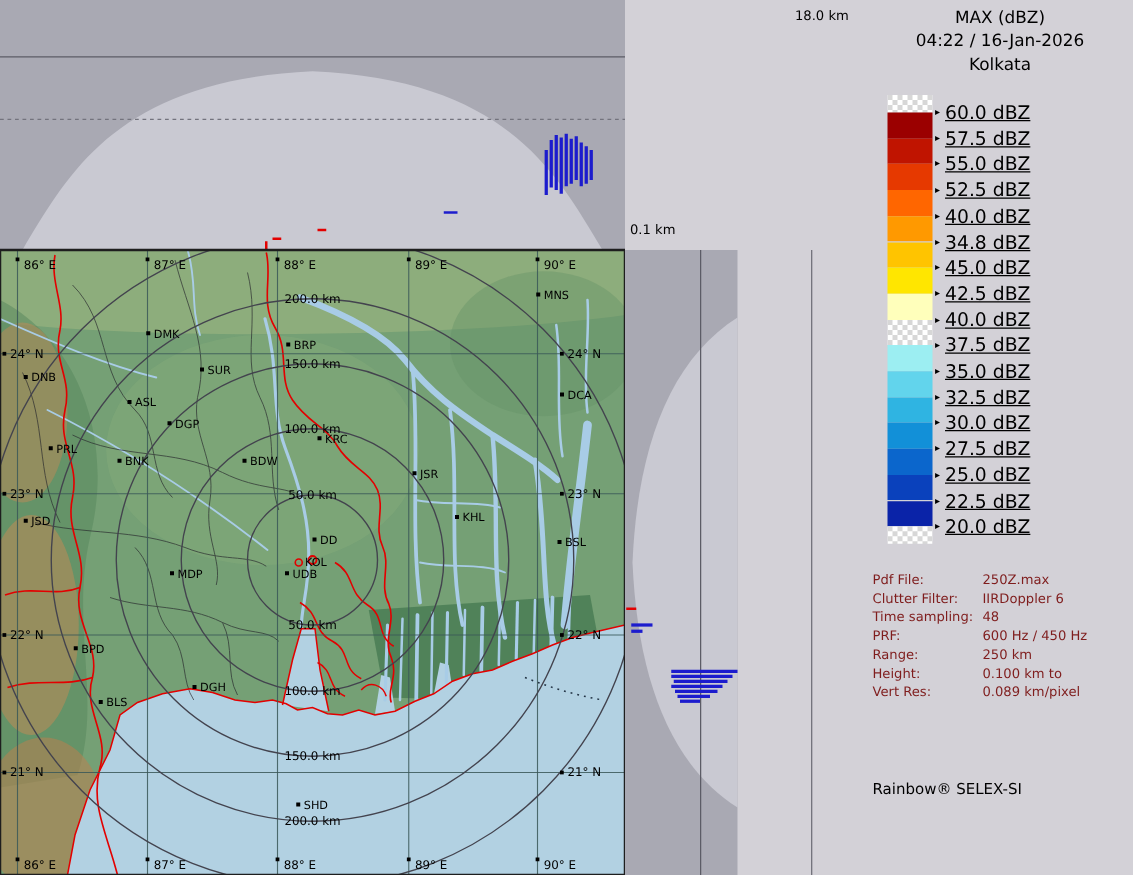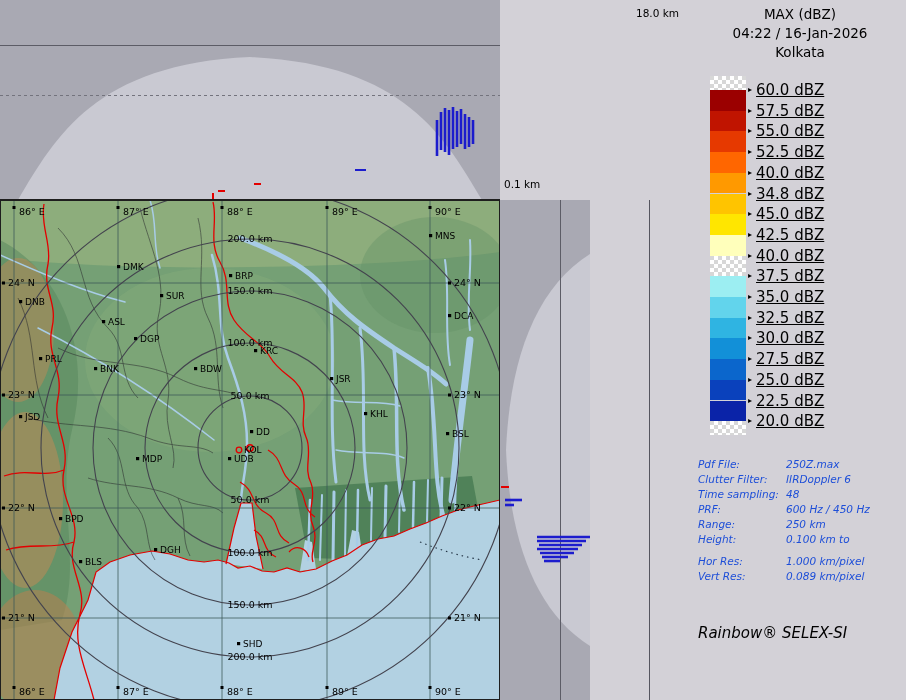--- a/index.html
+++ b/index.html
@@ -14,25 +14,25 @@
   #label-18km{position:absolute;left:636px;top:7px;font-size:10.5px;color:#000;white-space:nowrap;}
   #label-01km{position:absolute;left:504px;top:178px;font-size:10.5px;color:#000;white-space:nowrap;}
   #legend-title{position:absolute;left:655px;top:5px;width:290px;text-align:center;font-size:13.5px;line-height:19px;color:#000;}
   #legend-bar{position:absolute;left:710px;top:76px;width:36px;height:360px;}
   .band{position:absolute;left:0;width:36px;}
   .checker{background:conic-gradient(#ffffff 25%,#d7d7d7 0 50%,#ffffff 0 75%,#d7d7d7 0);background-size:8px 8px;}
   #legend-labels{position:absolute;left:0;top:0;}
   .legend-row{position:absolute;left:748px;display:flex;align-items:center;gap:4px;height:12px;white-space:nowrap;}
   .legend-arrow{font-size:8px;line-height:1;color:#000;}
   .legend-lbl{font-size:15px;color:#000;text-decoration:underline;}
-  #info-rows{position:absolute;left:698px;top:456px;width:208px;color:#1d4ed8;font-style:italic;}
+  #info-rows{position:absolute;left:698px;top:456px;width:208px;color:#7f1d1d;}
   .info-row{display:flex;height:15px;align-items:center;font-size:10.5px;white-space:nowrap;}
   .info-row .lab{width:88px;flex:none;}
   .info-row.gap{margin-top:7px;}
-  #info-footer{position:absolute;left:698px;top:624px;font-size:15px;color:#000;white-space:nowrap;font-style:italic;}
+  #info-footer{position:absolute;left:698px;top:624px;font-size:12px;color:#000;white-space:nowrap;}
 </style>
 </head>
 <body>
 
 <div id="root">
 
   <div id="top-panel" class="panel">
     <svg id="top-svg" width="500" height="200" viewBox="0 0 500 200">
       <rect x="0" y="0" width="500" height="200" fill="#a9a9b3"></rect>
       <path d="M18,200 C56,136 96,64 250,57 C404,64 444,136 482,200 Z" fill="#c9c9d2"></path>
@@ -391,24 +391,20 @@
         <span class="val">600 Hz / 450 Hz</span>
       </div>
       <div class="info-row">
         <span class="lab">Range:</span>
         <span class="val">250 km</span>
       </div>
       <div class="info-row">
         <span class="lab">Height:</span>
         <span class="val">0.100 km to</span>
       </div>
-      <div class="info-row gap">
-        <span class="lab">Hor Res:</span>
-        <span class="val">1.000 km/pixel</span>
-      </div>
       <div class="info-row">
         <span class="lab">Vert Res:</span>
         <span class="val">0.089 km/pixel</span>
       </div>
     </div>
   <div id="info-footer">Rainbow® SELEX-SI</div>
 
 </div>
 
 </body></html>

